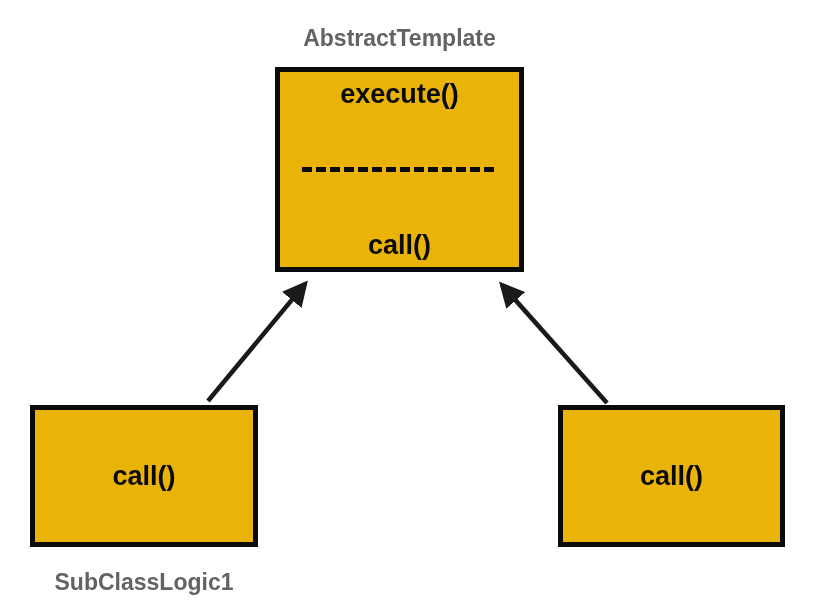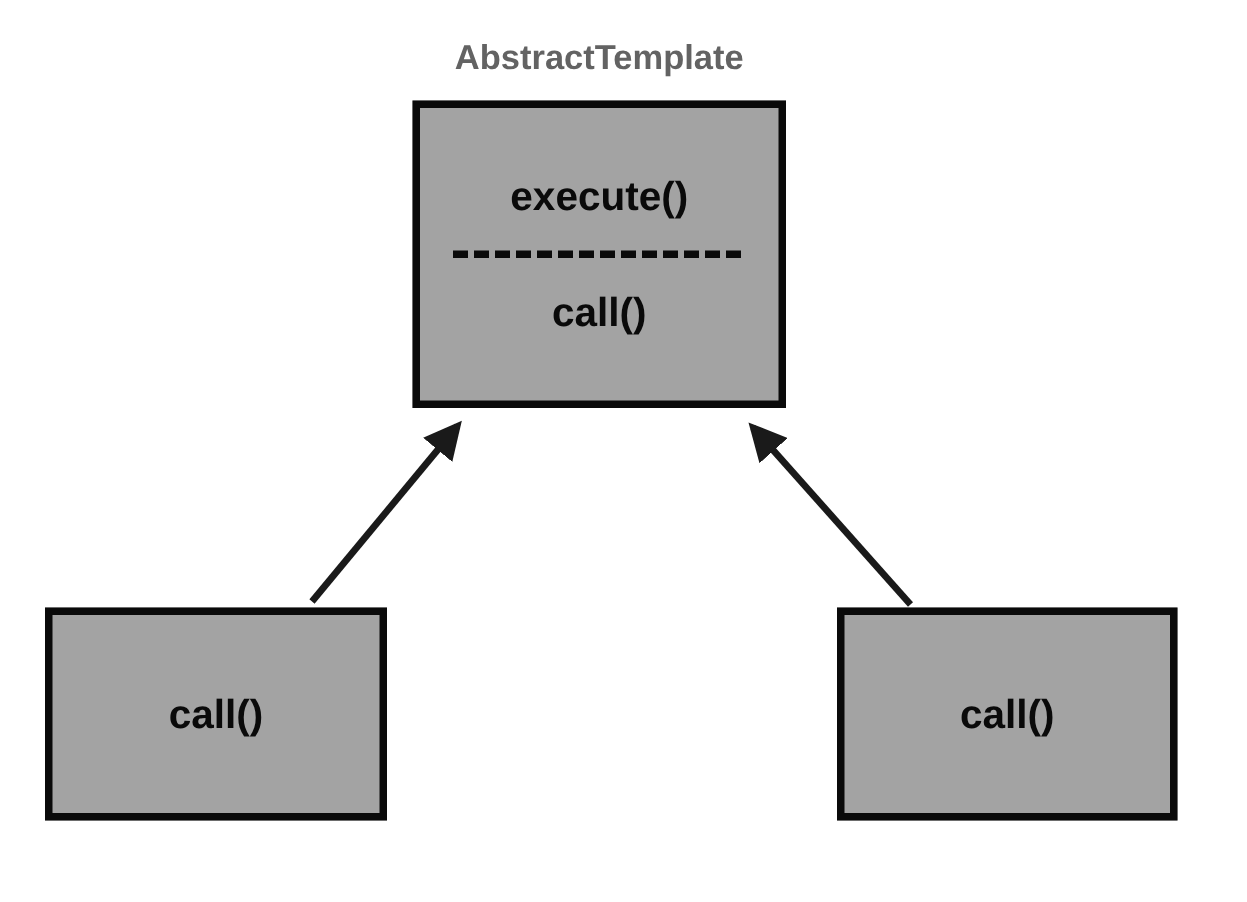--- a/index.html
+++ b/index.html
@@ -21,26 +21,27 @@
     color: #636363;
     font-weight: bold;
     font-size: 23px;
     text-align: center;
     letter-spacing: 0px;
     white-space: nowrap;
   }
   .box {
     position: absolute;
     border: 5px solid #0a0a0a;
-    background: #a3a3a3;
+    background: #eab308;
     box-sizing: border-box;
     display: flex;
     flex-direction: column;
     align-items: center;
     justify-content: center;
+    gap: 37px;
   }
   .method-text {
     color: #0a0a0a;
     font-weight: bold;
     font-size: 27px;
     line-height: 28px;
     text-align: center;
     white-space: nowrap;
   }
   .divider-dashed {
@@ -86,18 +87,19 @@
         <path d="M0,0 L10,5 L0,10 z" fill="#1a1a1a"></path>
       </marker>
     </defs>
     <line x1="208" y1="379" x2="305" y2="262" stroke="#1a1a1a" stroke-width="4.5" marker-end="url(#arrowhead)"></line>
     <line x1="607" y1="381" x2="502" y2="263" stroke="#1a1a1a" stroke-width="4.5" marker-end="url(#arrowhead)"></line>
   </svg>
 
   <div id="subclass1-box" class="box">
     <div class="method-text">call()</div>
   </div>
+  <div id="subclass1-title" class="class-label">SubClassLogic1</div>
 
   <div id="subclass2-box" class="box">
     <div class="method-text">call()</div>
   </div>
 
 </div>
 
 </body></html>

